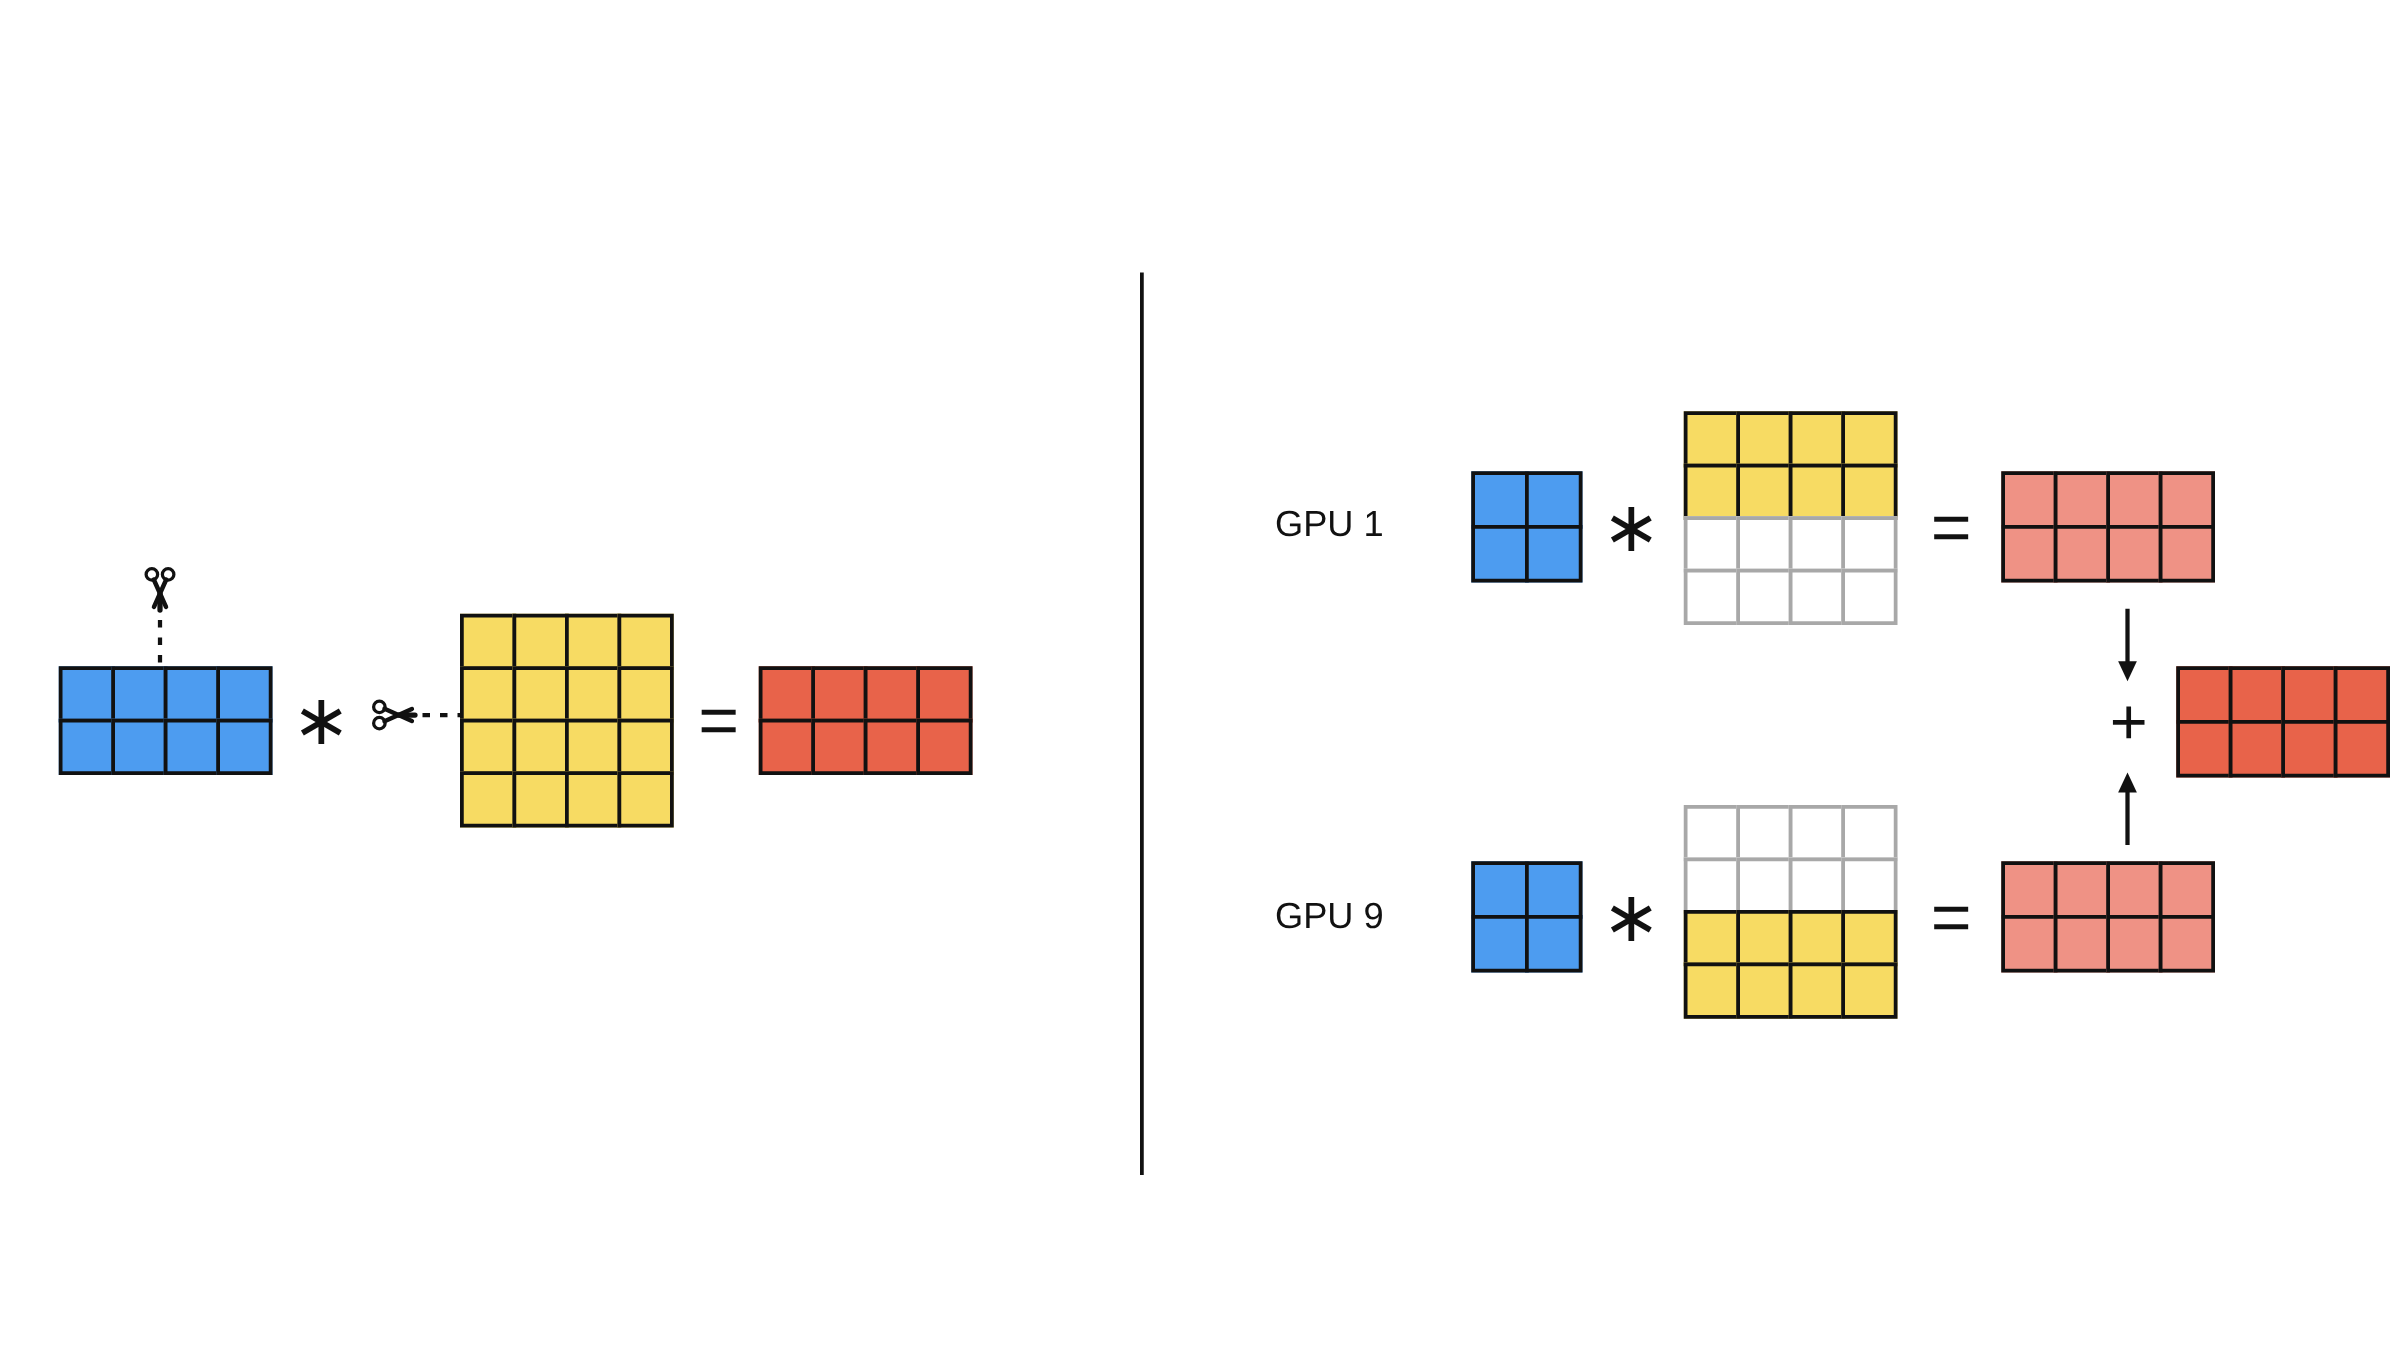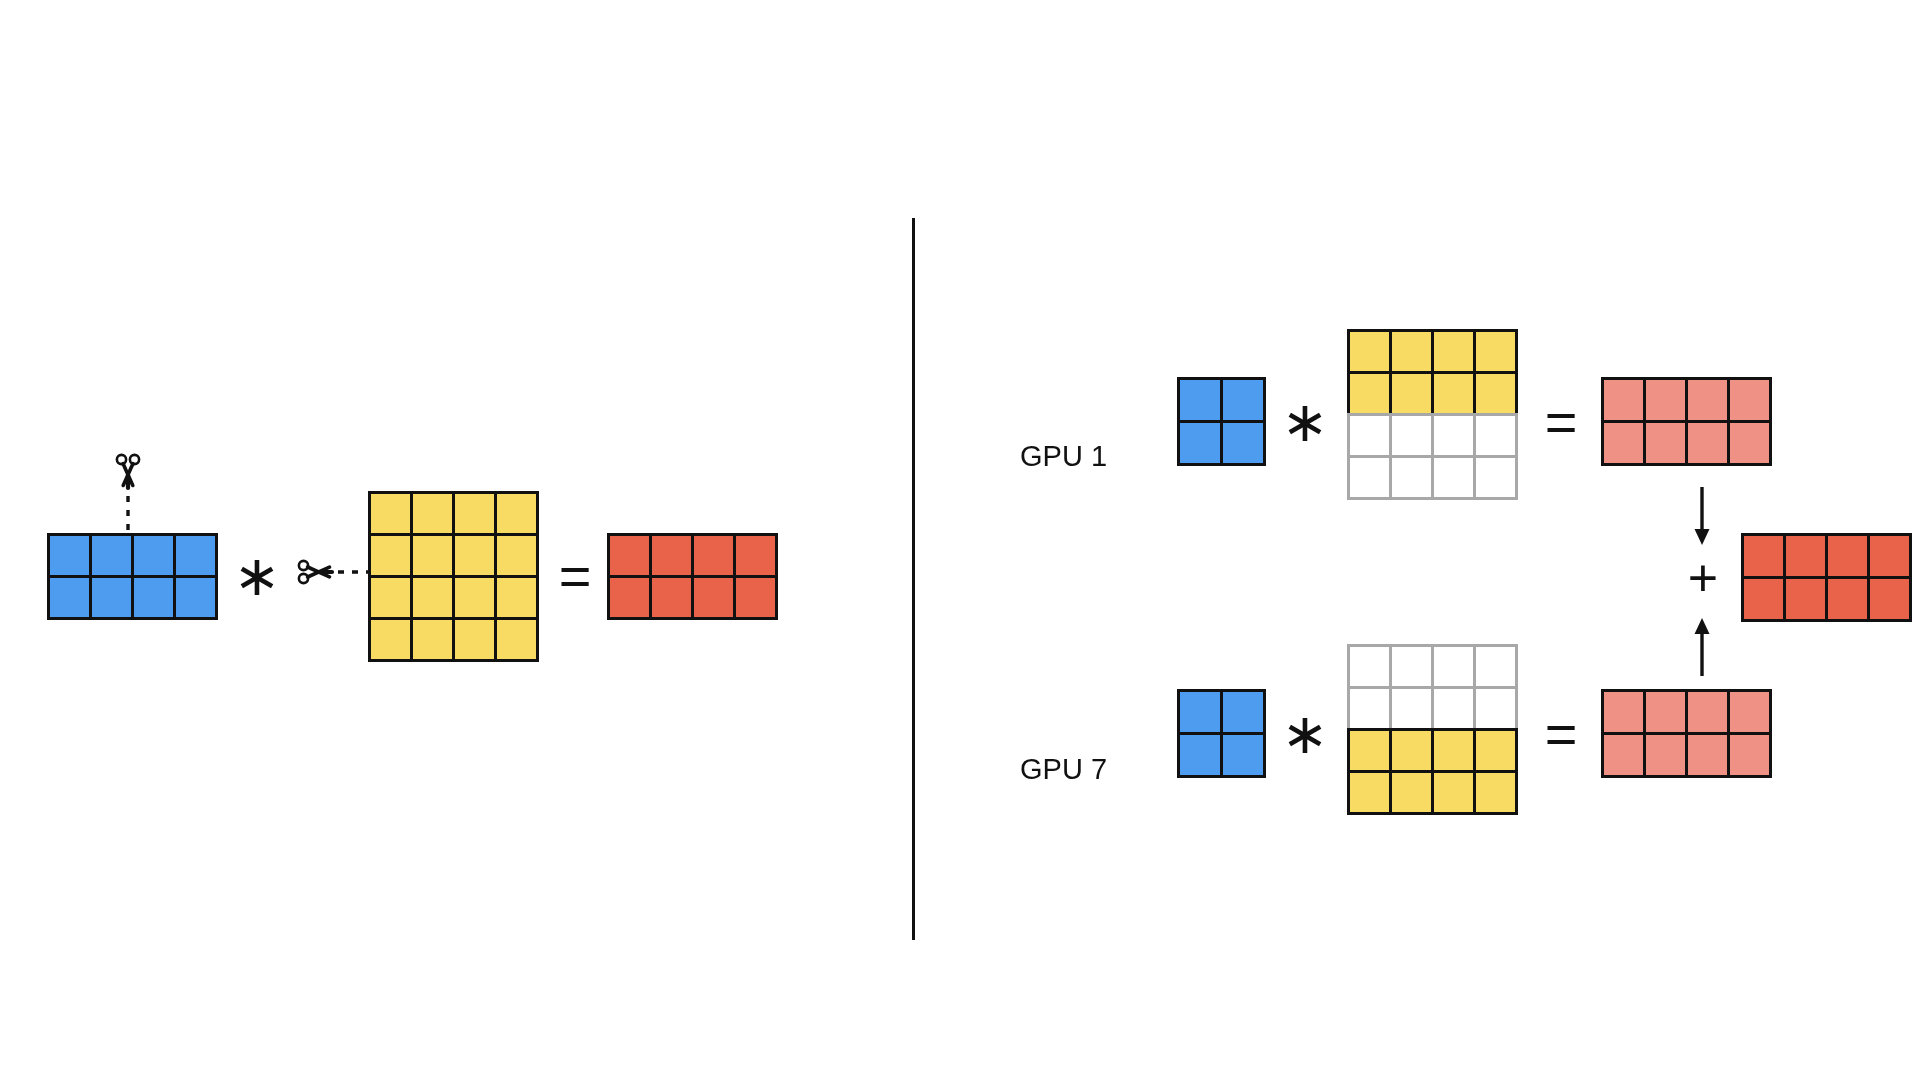--- a/index.html
+++ b/index.html
@@ -63,21 +63,20 @@
   .op-plus     { font-size: 52px; font-weight: 300; }
 
   .label {
     position: absolute;
     font-family: "Liberation Sans", sans-serif;
     font-size: 29px;
     color: #111111;
     white-space: nowrap;
     display: flex;
     align-items: center;
-    margin-top: 36px;
   }
 
   .glyph-svg { position: absolute; overflow: visible; }
 </style>
 </head>
 <body>
 
 <div id="canvas">
 
   <div class="divider" style="left:912px; top:218px; height:722px;"></div>
@@ -215,21 +214,21 @@
     <div class="cell red"></div>
     <div class="cell red"></div>
     <div class="cell red"></div>
     <div class="cell red"></div>
     <div class="cell red"></div>
     <div class="cell red"></div>
     <div class="cell red"></div>
     <div class="cell red"></div>
   </div>
 
-  <div class="label" style="left:1020px; top:713px; width:110px; height:40px;">GPU 7</div>
+  <div class="label" style="left:1020px; top:713px; width:110px; height:40px;">GPU 9</div>
 
   <div class="matrix" style="left:1178px; top:690px; width:86px; height:86px;
               grid-template-columns:repeat(2,1fr); grid-template-rows:repeat(2,1fr);">
     <div class="cell blue"></div>
     <div class="cell blue"></div>
     <div class="cell blue"></div>
     <div class="cell blue"></div>
   </div>
 
   <div class="op op-asterisk" style="left:1282px; top:704px; width:46px; height:60px;">∗</div>

